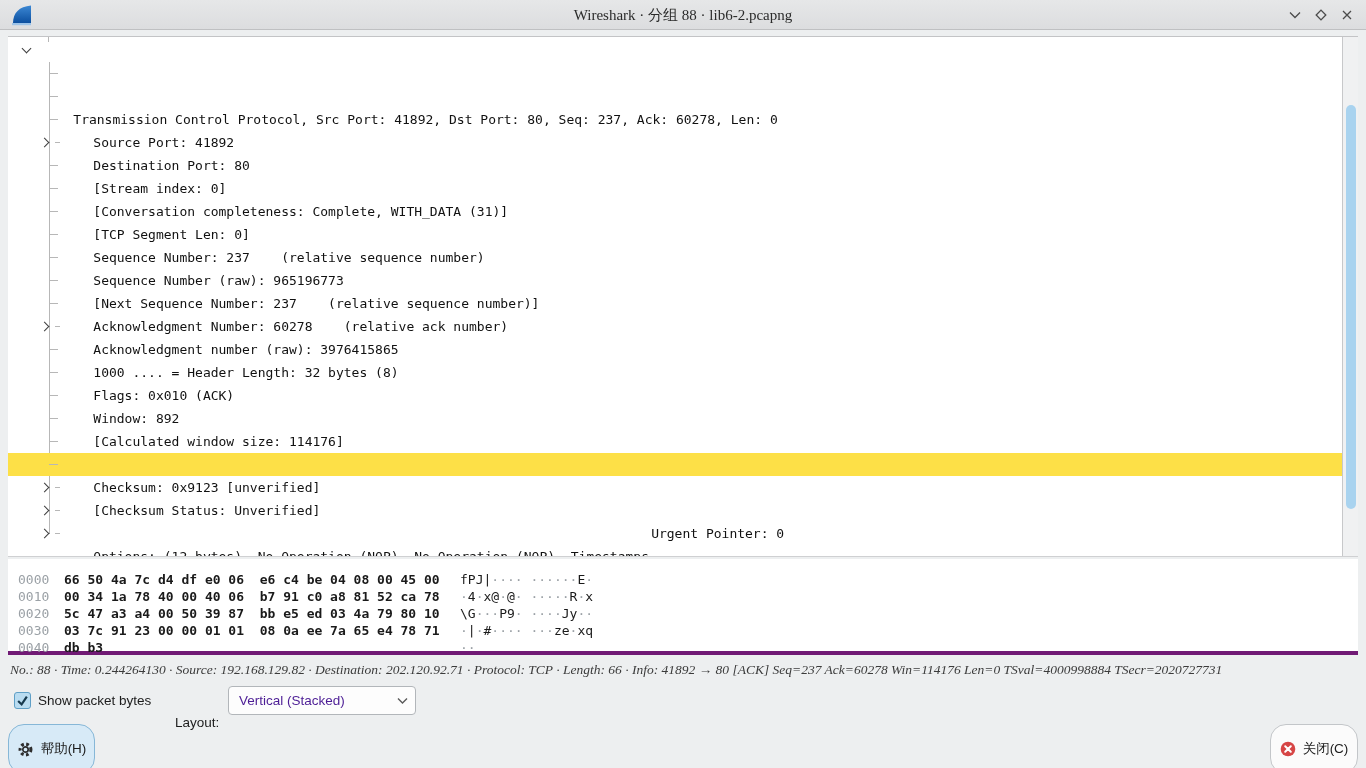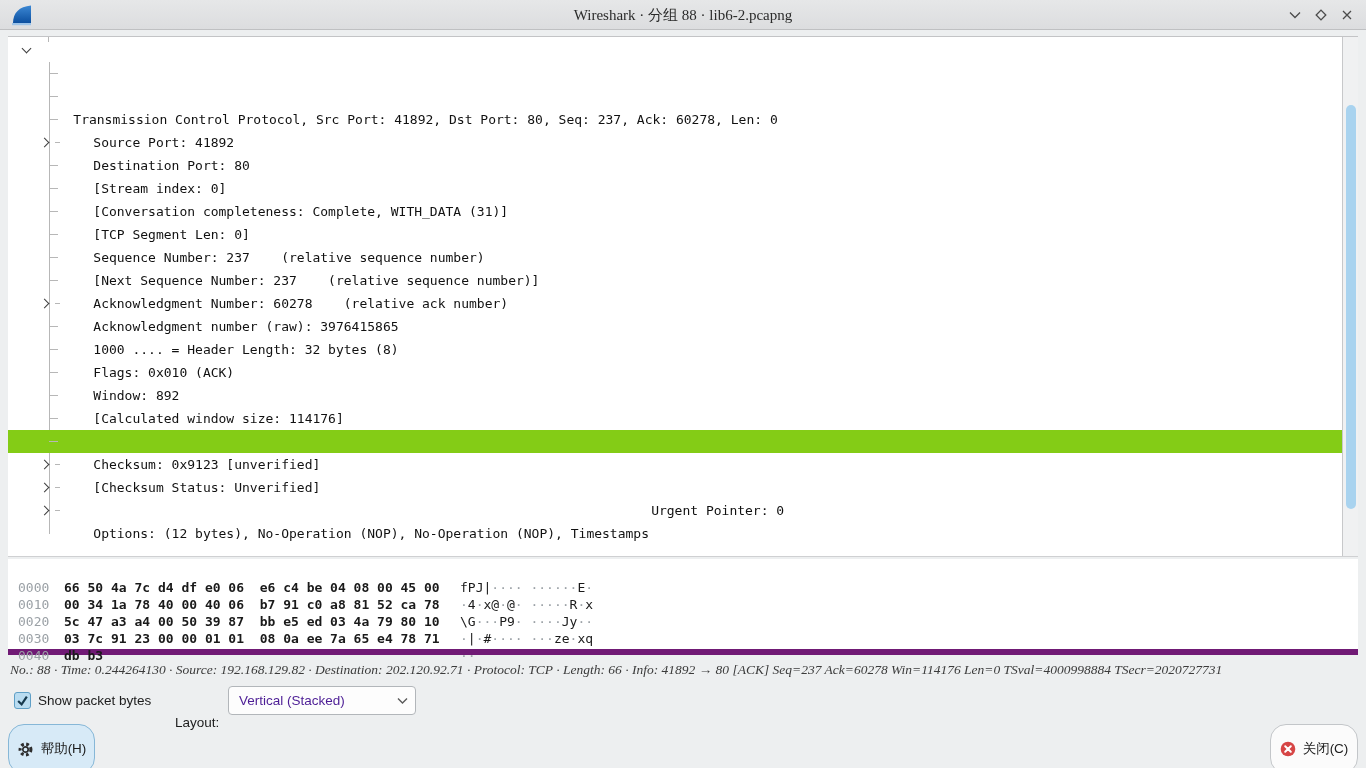--- a/index.html
+++ b/index.html
@@ -14,38 +14,38 @@
            text-align:center; font-family:Liberation Serif, serif; font-size:15px; color:#2b2b2b; }
   .win-controls { position:absolute; right:6px; top:0; height:30px; display:flex; align-items:center; }
   .win-btn { width:26px; height:30px; display:flex; align-items:center; justify-content:center; cursor:default; }
 
   
   .detail-pane { position:absolute; left:8px; top:36px; width:1350px; height:521px;
                  background:#ffffff; border-top:1px solid #c3c4c6; border-bottom:1px solid #cfd0d2; overflow:hidden; }
   .tree-rows { position:absolute; left:0; top:2px; right:16px; }
   .tree-row { position:relative; height:23px; line-height:23px;
               font-family:"DejaVu Sans Mono","Liberation Mono",monospace; font-size:13px; color:#111; white-space:pre; }
-  .tree-row.selected { background:#84cc16;text-align:center; }
+  .tree-row.selected { background:#fde047;text-align:center; }
   .row-text { display:inline-block; margin-left:54px; }
   .tree-row.root .row-text { margin-left:34px; }
   .tick { position:absolute; left:41px; top:11px; width:9px; border-top:1px solid #b7b7b7; }
   .tree-row.closed .tick { left:47px; width:5px; }
   .chev { position:absolute; width:7px; height:7px;
           border-right:1.4px solid #3d3d3d; border-bottom:1.4px solid #3d3d3d; display:none; }
   .tree-row.root .chev { display:block; left:15px; top:6px; transform:rotate(45deg); }
   .tree-row.closed .chev { display:block; left:33px; top:8px; transform:rotate(-45deg); }
   .tree-vline { position:absolute; left:41px; top:25px; height:472px; width:0; border-left:1px solid #b7b7b7; }
   .tree-stub  { position:absolute; left:40px; top:0; height:5px; width:0; border-left:1px solid #b7b7b7; }
   .vscrollbar { position:absolute; right:0; top:0; width:16px; height:519px;
                 background:#f0f1f2; border-left:1px solid #c7c8ca; }
   .vthumb { position:absolute; left:3px; top:68px; width:10px; height:404px; border-radius:5px; background:#a9d3ef; }
 
   
   .hex-pane { position:absolute; left:8px; top:559px; width:1350px; height:96px;
-              background:#ffffff; border-bottom:6px solid #701a75; padding-top:20px; }
+              background:#ffffff; border-bottom:4px solid #701a75; padding-top:12px; }
   .hex-row { display:flex; height:17px; line-height:17px;
              font-family:"DejaVu Sans Mono","Liberation Mono",monospace; font-size:13px; color:#1a1a1a; }
   .hex-offset { width:32px; margin-left:10px; color:#9ba1a6; white-space:pre; }
   .hex-bytes  { margin-left:14px; width:384px; white-space:pre;font-weight:bold; }
   .hex-ascii  { margin-left:12px; white-space:pre; }
   .hex-ascii .dim { color:#9ba1a6; }
 
   
   .status-line { position:absolute; left:10px; top:661px; width:1348px; height:18px; line-height:18px;
                  font-family:"Liberation Serif",serif; font-style:italic; font-size:13.5px; color:#3b3b3b;
@@ -137,20 +137,25 @@
     <span class="row-text">[TCP Segment Len: 0]</span>
   </div>
       <div class="tree-row">
     
     <span class="tick"></span>
     <span class="row-text">Sequence Number: 237    (relative sequence number)</span>
   </div>
       <div class="tree-row">
     
     <span class="tick"></span>
+    <span class="row-text">Sequence Number (raw): 965196773</span>
+  </div>
+      <div class="tree-row">
+    
+    <span class="tick"></span>
     <span class="row-text">[Next Sequence Number: 237    (relative sequence number)]</span>
   </div>
       <div class="tree-row">
     
     <span class="tick"></span>
     <span class="row-text">Acknowledgment Number: 60278    (relative ack number)</span>
   </div>
       <div class="tree-row">
     
     <span class="tick"></span>

